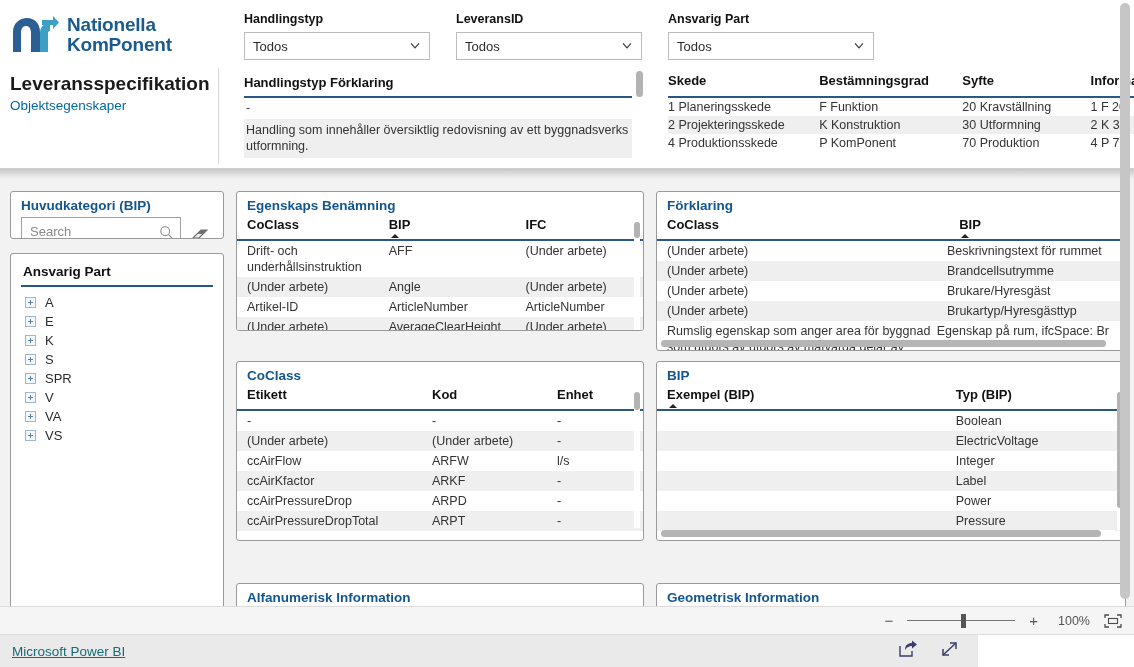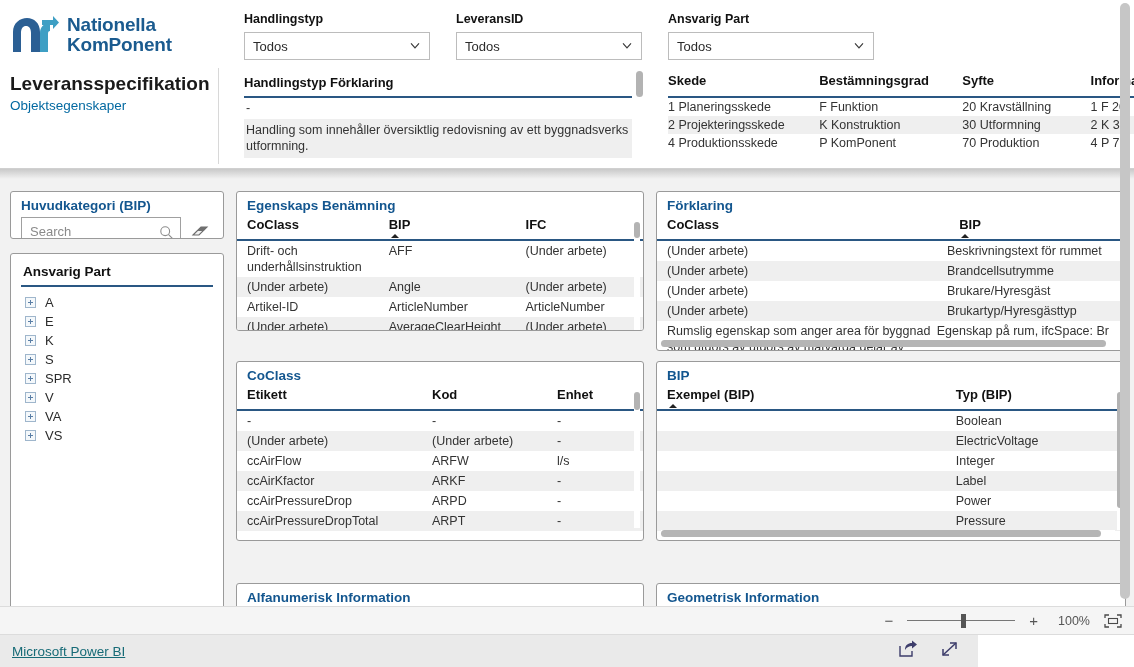--- a/index.html
+++ b/index.html
@@ -134,21 +134,21 @@
     border-radius: 3px;
     overflow: hidden;
   }
   .card-title {
     font-size: 13.5px; font-weight: bold; color: #13568f;
     padding: 6px 10px 2px 10px;
   }
 
   
   #card-search { left: 10px; top: 22px; width: 214px; height: 48px; }
-  .search-row { display: flex; align-items: center; gap: 8px; padding: 0 10px; margin-top: 2px;}
+  .search-row { display: flex; align-items: flex-end; gap: 8px; padding: 0 10px; margin-top: 2px;}
   .search-box {
     position: relative;
     width: 160px; height: 29px;
     border: 1px solid #a0a0a0; background: #fff;
     display: flex; align-items: center; padding: 0 26px 0 8px;
   }
   .search-box span.ph { font-size: 13px; color: #8a8a8a; }
   .search-icon { position: absolute; right: 6px; top: 7px; }
   .eraser-btn { width: 22px; height: 22px; display:flex; align-items:center; justify-content:center; }
 

